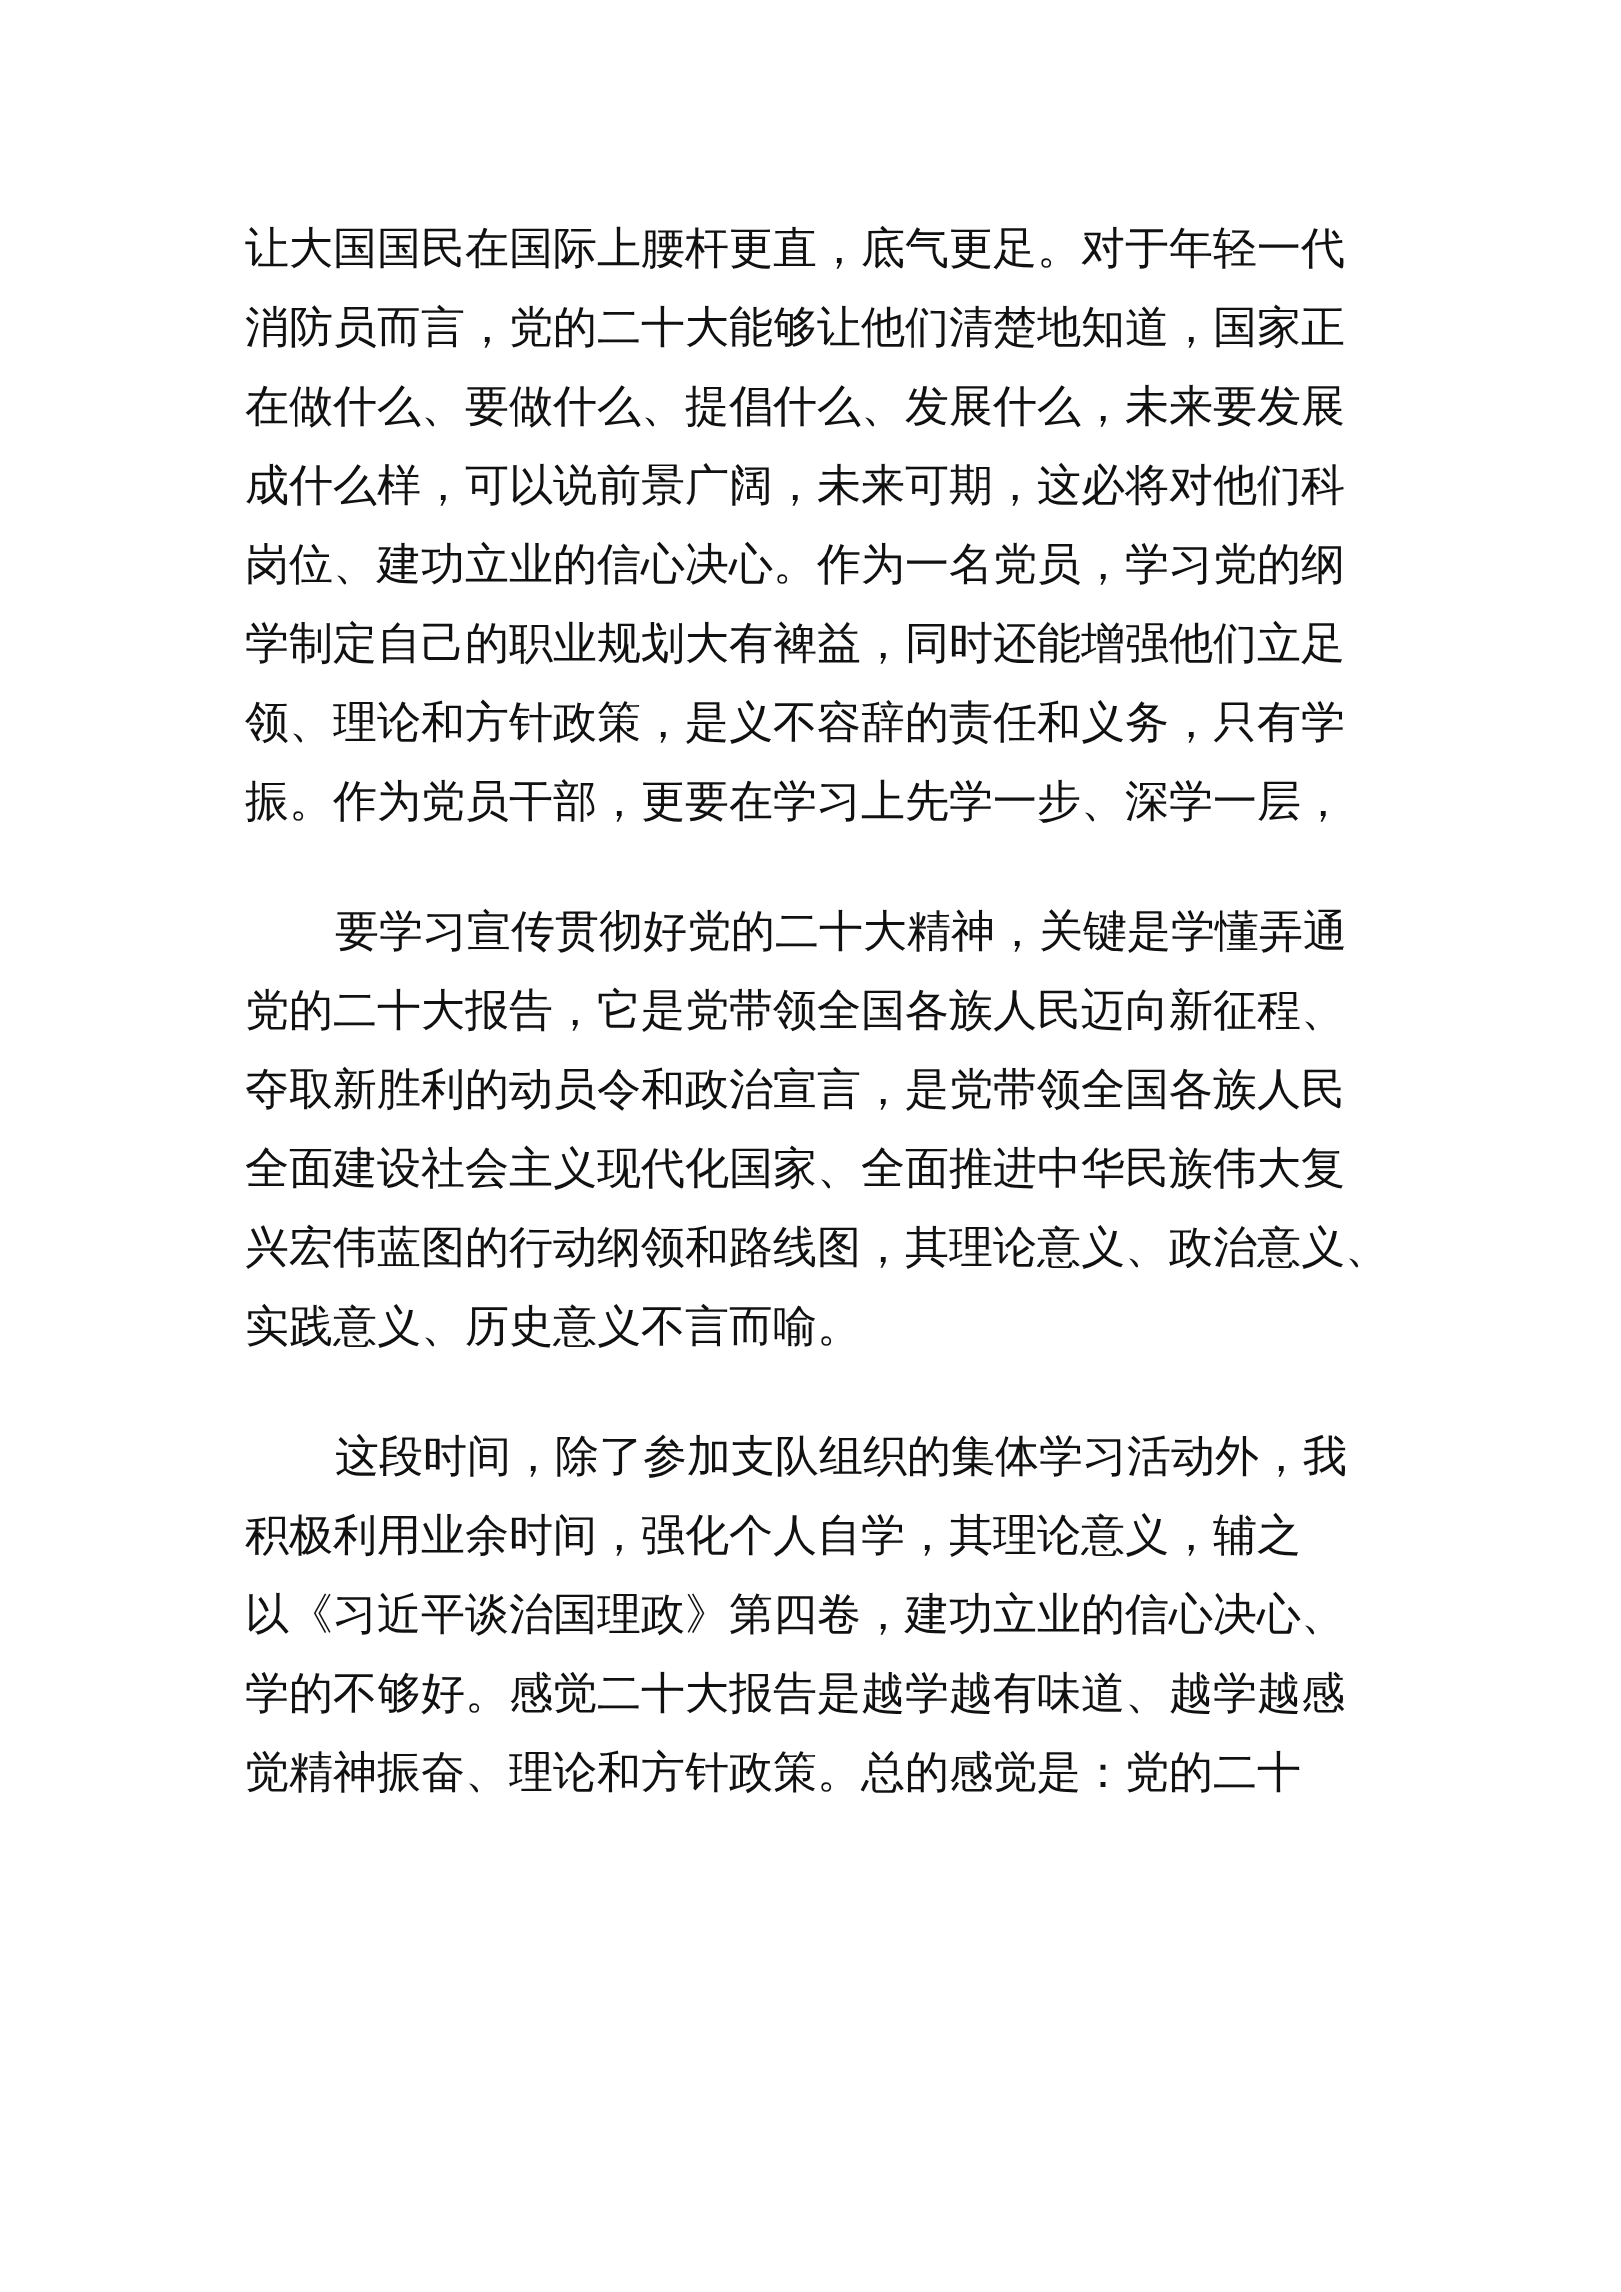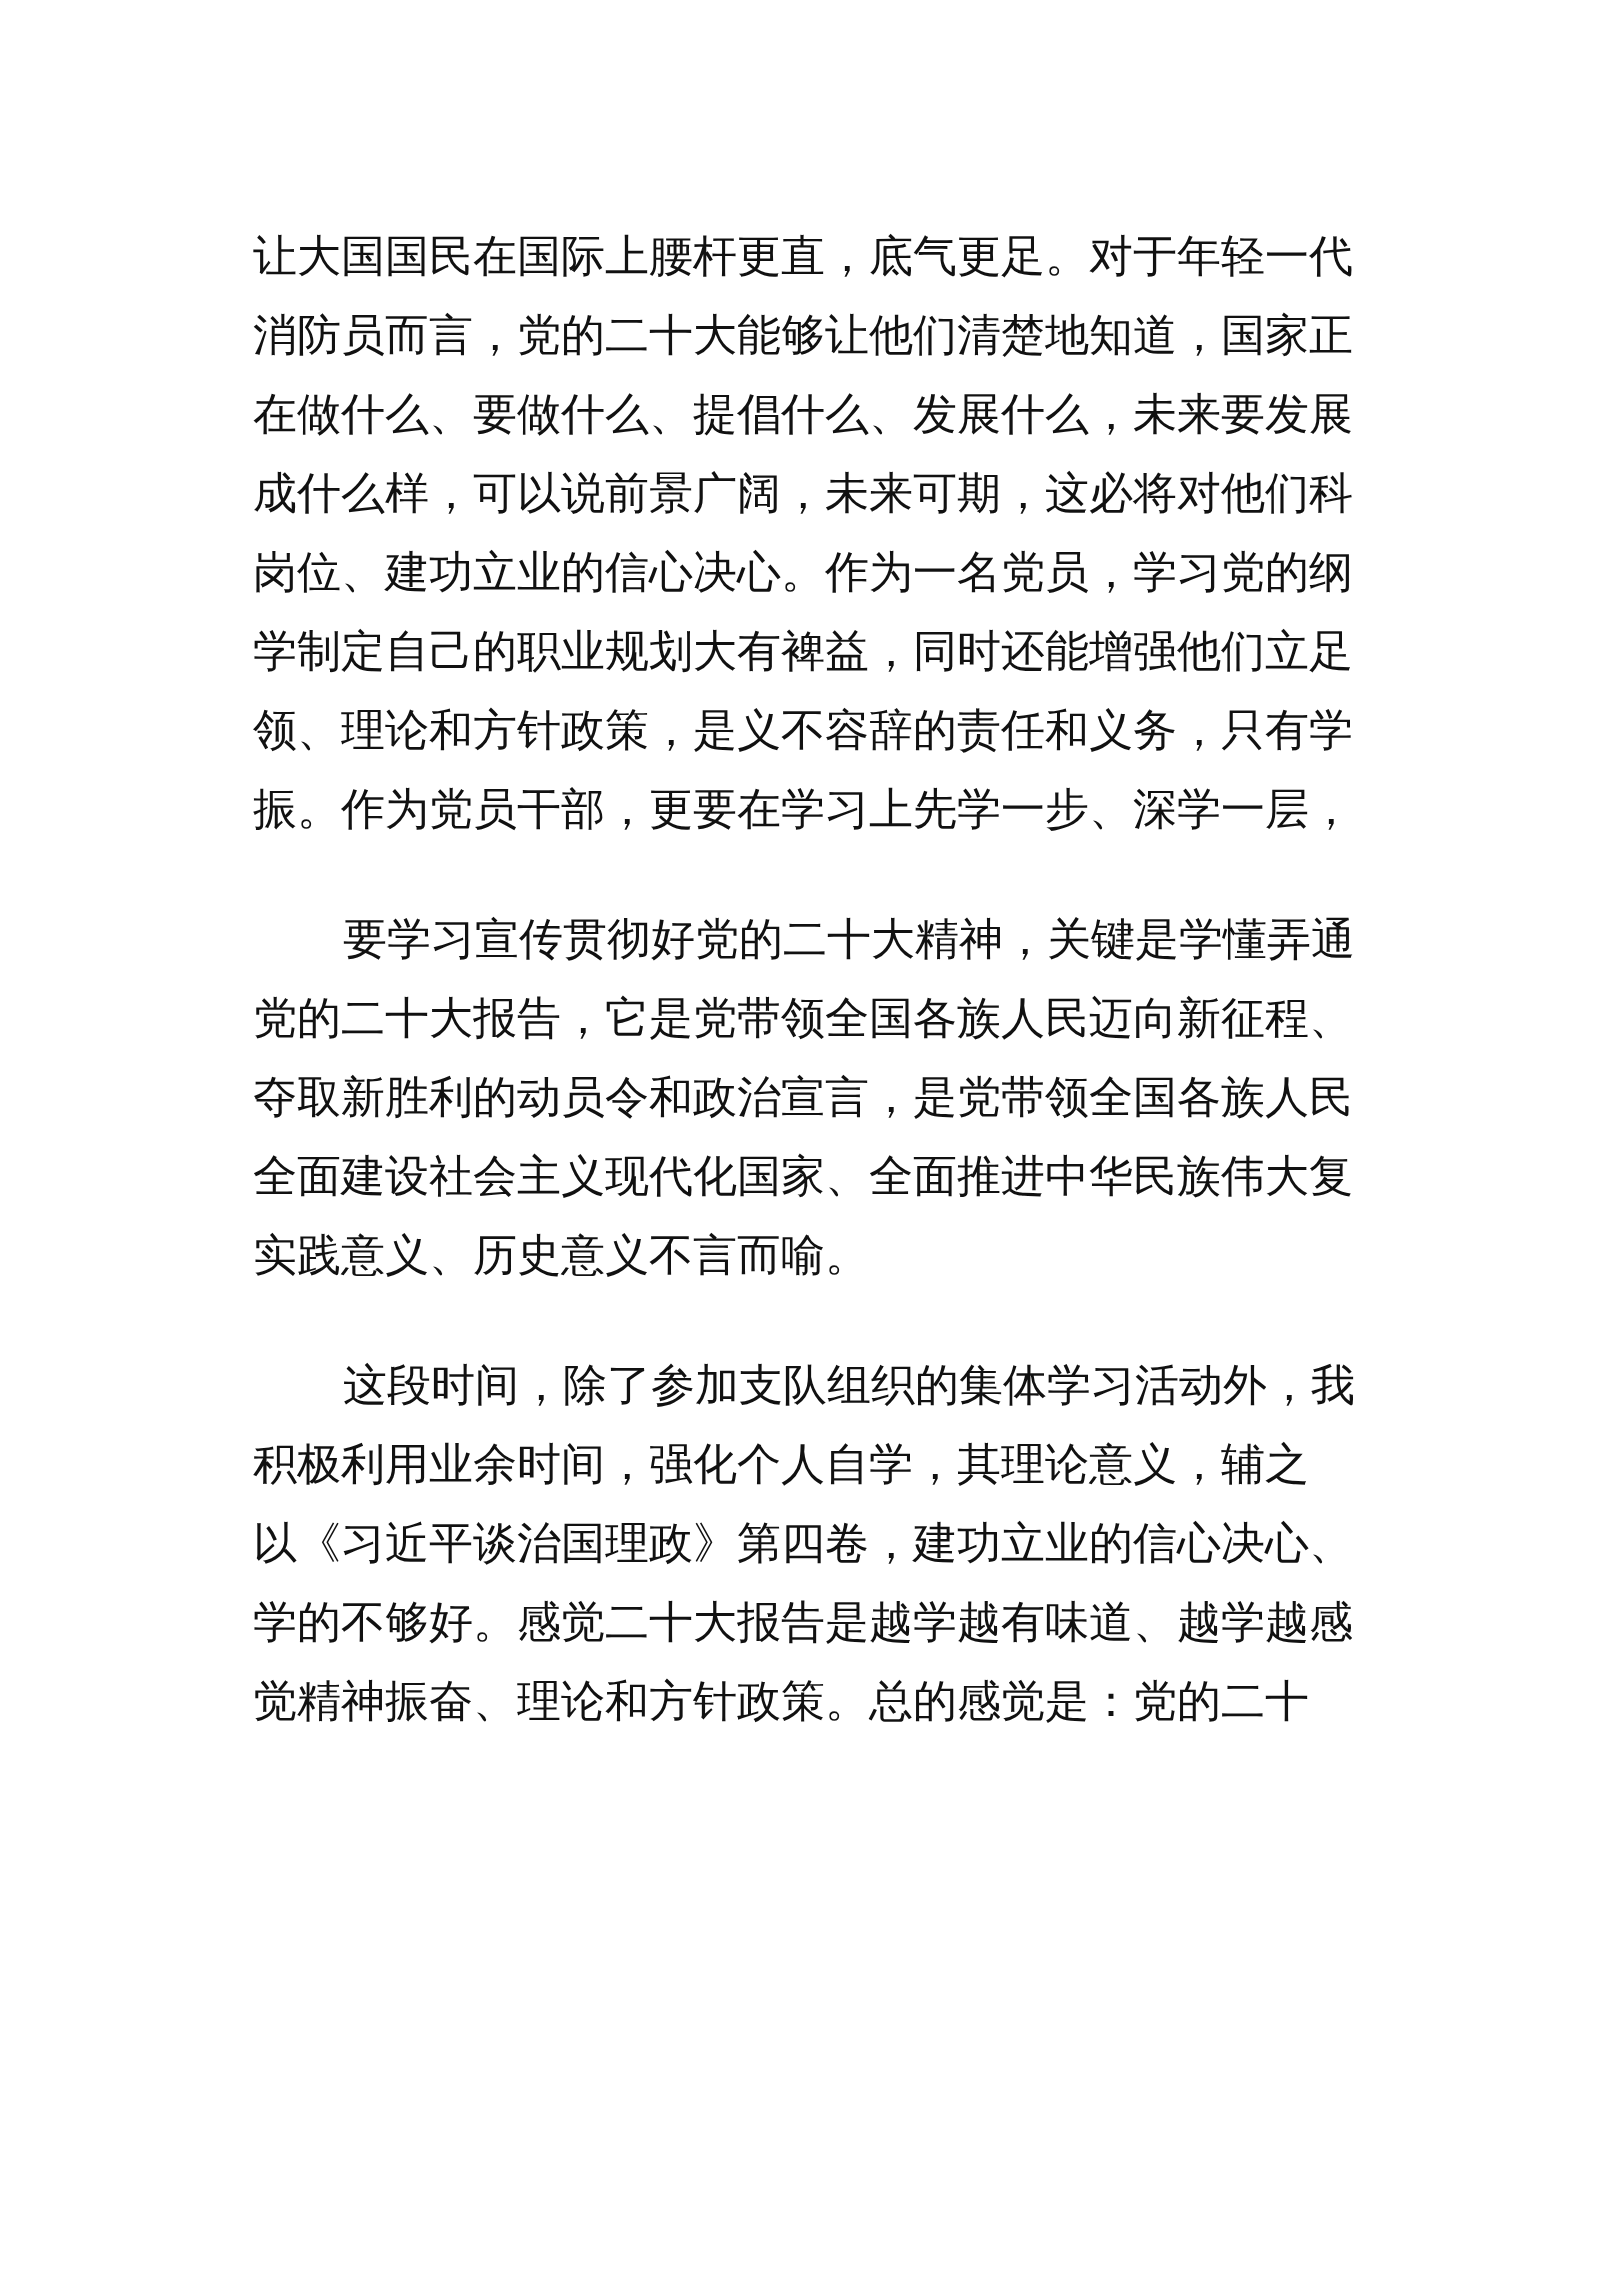--- a/index.html
+++ b/index.html
@@ -2,21 +2,21 @@
 <html><head>
 <meta charset="utf-8">
 <style>
   html, body { margin: 0; padding: 0; background: #ffffff; }
   body { width: 1621px; height: 2293px; position: relative; overflow: hidden; }
   .page {
     position: absolute; left: 245px; top: 208px; width: 1098px;
     font-family: "DejaVu Sans", "Liberation Sans", sans-serif;
     font-size: 44px; line-height: 79px; color: #111111;
   }
-  .para { margin: 8px; text-align: justify; }
+  .para { margin: 0; text-align: justify; }
   .para.cont { margin-bottom: 51px; }
   .para.indent { text-indent: 90px; margin-bottom: 51px; }
   .line { display: block; white-space: nowrap; }
 </style>
 </head>
 <body>
 
 <div class="page">
   <div class="para cont">
     <span class="line">让大国国民在国际上腰杆更直，底气更足。对于年轻一代</span>
@@ -26,20 +26,21 @@
     <span class="line">岗位、建功立业的信心决心。作为一名党员，学习党的纲</span>
     <span class="line">学制定自己的职业规划大有裨益，同时还能增强他们立足</span>
     <span class="line">领、理论和方针政策，是义不容辞的责任和义务，只有学</span>
     <span class="line">振。作为党员干部，更要在学习上先学一步、深学一层，</span>
   </div>
   <div class="para indent">
     <span class="line">要学习宣传贯彻好党的二十大精神，关键是学懂弄通</span>
     <span class="line" style="text-indent:0">党的二十大报告，它是党带领全国各族人民迈向新征程、</span>
     <span class="line" style="text-indent:0">夺取新胜利的动员令和政治宣言，是党带领全国各族人民</span>
     <span class="line" style="text-indent:0">全面建设社会主义现代化国家、全面推进中华民族伟大复</span>
+    <span class="line" style="text-indent:0">兴宏伟蓝图的行动纲领和路线图，其理论意义、政治意义、</span>
     <span class="line" style="text-indent:0">实践意义、历史意义不言而喻。</span>
   </div>
   <div class="para indent">
     <span class="line">这段时间，除了参加支队组织的集体学习活动外，我</span>
     <span class="line" style="text-indent:0">积极利用业余时间，强化个人自学，其理论意义，辅之</span>
     <span class="line" style="text-indent:0">以《习近平谈治国理政》第四卷，建功立业的信心决心、</span>
     <span class="line" style="text-indent:0">学的不够好。感觉二十大报告是越学越有味道、越学越感</span>
     <span class="line" style="text-indent:0">觉精神振奋、理论和方针政策。总的感觉是：党的二十</span>
   </div>
 </div>

